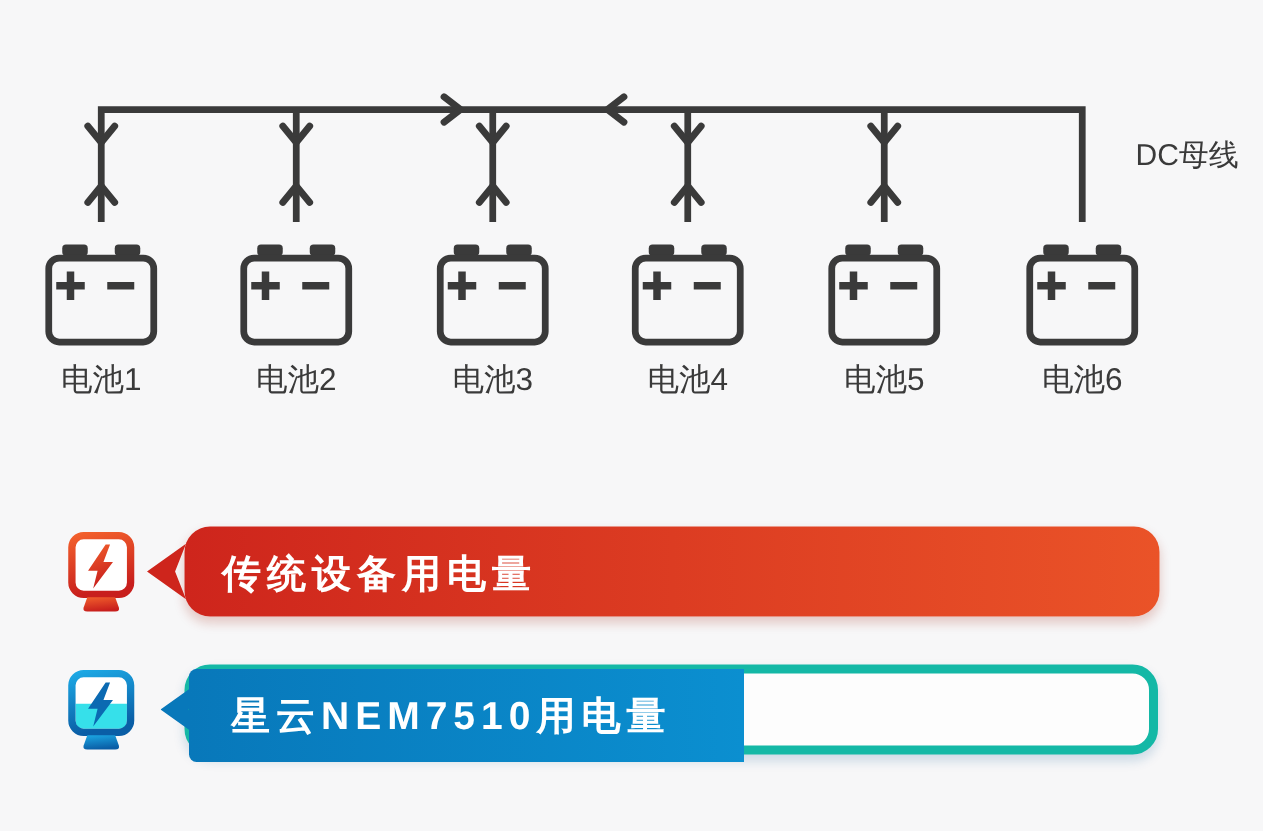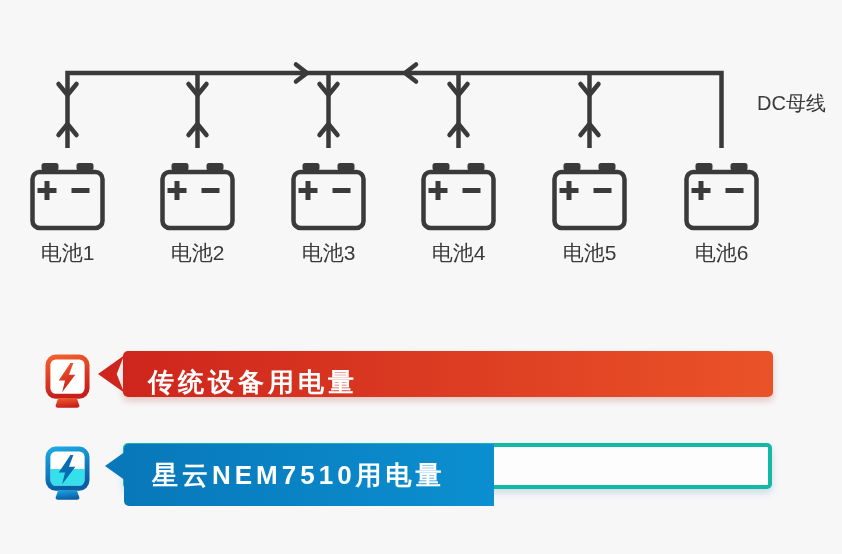--- a/index.html
+++ b/index.html
@@ -20,29 +20,29 @@
   .bat-body { fill:#f7f7f8; stroke:#3a3a3a; stroke-width:4.5px; }
   .sym  { fill:none; stroke:#3a3a3a; stroke-width:5px; }
   .bat-label { font-size:21px; fill:#3a3a3a; text-anchor:middle; }
   .bus-label { font-size:20px; fill:#3a3a3a; }
 
   
   .meter-icon { position:absolute; left:45px; width:45px; height:57px; }
   .meter-icon.red  { top:354px; }
   .meter-icon.blue { top:446px; }
 
-  .bubble { position:absolute; left:123px; height:46px; border-radius:5px; }
+  .bubble { position:absolute; left:123px; height:60px; border-radius:17px; }
   .bubble-red {
     top:351px; width:650px;
     background:linear-gradient(90deg,#ce251c 0%,#ea5328 100%);
     box-shadow:0 4px 7px rgba(160,30,15,.22);
   }
   .bubble-blue {
     top:443px; width:649px;
-    border:4px solid #14b8a6; box-sizing:border-box;
+    border:6px solid #14b8a6; box-sizing:border-box;
     background:#fdfdfd;
     box-shadow:0 4px 7px rgba(10,90,150,.18);
   }
   .bubble-blue-fill {
     position:absolute; left:-3px; top:-3px;
     width:370px; height:62px;
     background:linear-gradient(90deg,#0878ba 0%,#0b8fd0 100%);
     border-radius:5px 0 0 5px;
   }
   .tail {

